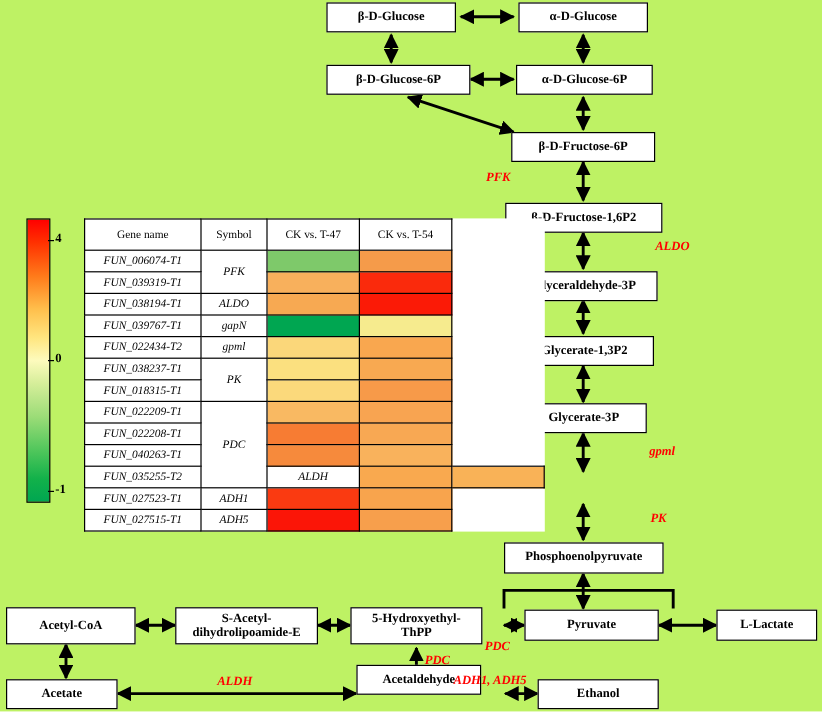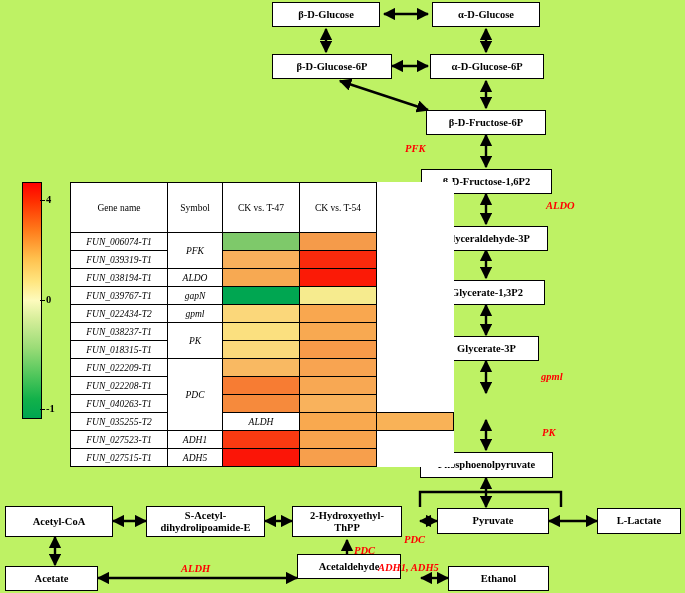--- a/index.html
+++ b/index.html
@@ -67,21 +67,21 @@
     border: 1px solid #000000;
     padding: 0;
     height: 17px;
     text-align: center;
     vertical-align: middle;
     font-weight: normal;
   }
   table.heat th.hdr {
     font-weight: normal;
     font-style: normal;
-    padding: 16px 4px;
+    padding: 4px 4px;
   }
   td.gene {
     font-style: italic;
     width: 96px;
     padding: 0 3px;
     text-align: center;
     margin-top: 48px;
   }
   td.sym {
     font-style: italic;
@@ -214,21 +214,21 @@
 
   <div class="node" style="left:420px; top:452px; width:133px; height:26px;">Phosphoenolpyruvate</div>
 
   <div class="node" style="left:597px; top:508px; width:84px; height:26px;">L-Lactate</div>
 
   <div class="node" style="left:146px; top:506px; width:119px; height:31px;">S-Acetyl-
 dihydrolipoamide-E</div>
 
   <div class="node" style="left:5px; top:506px; width:108px; height:31px;">Acetyl-CoA</div>
 
-  <div class="node" style="left:292px; top:506px; width:110px; height:31px;">2-Hydroxyethyl-
+  <div class="node" style="left:292px; top:506px; width:110px; height:31px;">5-Hydroxyethyl-
 ThPP</div>
 
   <div class="node" style="left:5px; top:566px; width:93px; height:25px;">Acetate</div>
 
   <div class="node" style="left:297px; top:554px; width:104px; height:25px;">Acetaldehyde</div>
 
   <div class="node" style="left:448px; top:566px; width:101px; height:25px;">Ethanol</div>
 
   <div class="enz" style="left:405px; top:143px;">PFK</div>
 

